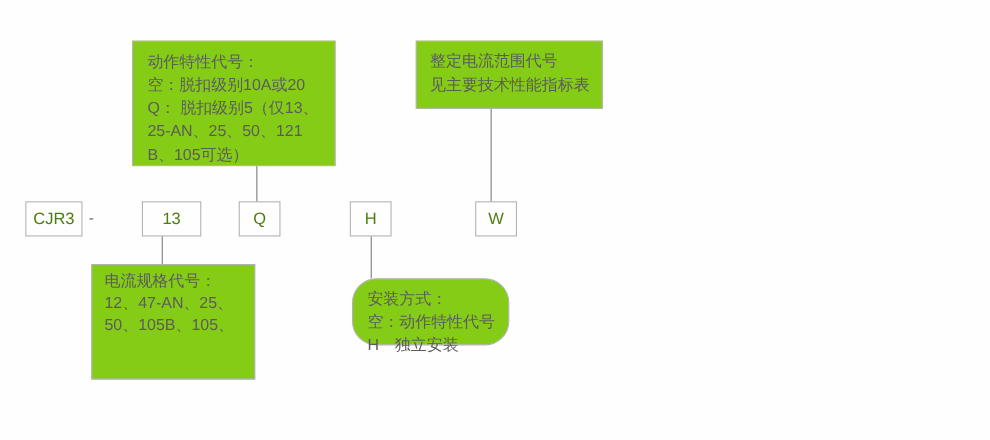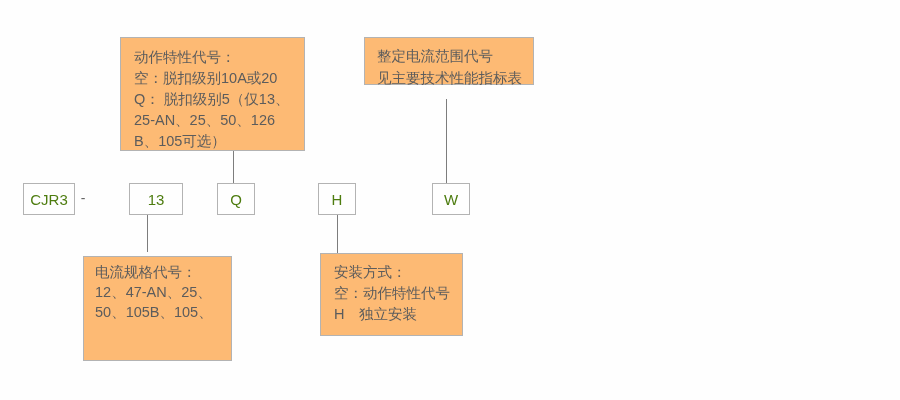--- a/index.html
+++ b/index.html
@@ -9,28 +9,28 @@
     width: 900px;
     height: 400px;
     background: #fefefe;
     font-family: "Liberation Sans", "DejaVu Sans", sans-serif;
     color: #5c5c5c;
     overflow: hidden;
   }
   .callout {
     position: absolute;
     border: 1px solid #b3b3b3;
-    background: #fdba74;
+    background: #84cc16;
     font-size: 14.5px;
   }
   .callout .ln { white-space: pre; }
   .callout-action   { left: 120px; top: 37px;  width: 185px; height: 114px; padding: 9px 0 0 13px;  line-height: 21px; }
-  .callout-setting  { left: 364px; top: 37px;  width: 170px; height: 48px;  padding: 7px 0 0 12px;  line-height: 22px; }
-  .callout-current  { left: 83px;  top: 256px; width: 149px; height: 105px; padding: 5px 0 0 11px;  line-height: 20px; }
-  .callout-mounting { left: 320px; top: 253px; width: 143px; height: 83px;  padding: 8px 0 0 13px;  line-height: 21px; }
+  .callout-setting  { left: 378px; top: 37px;  width: 170px; height: 62px;  padding: 7px 0 0 12px;  line-height: 22px; }
+  .callout-current  { left: 83px;  top: 240px; width: 149px; height: 105px; padding: 5px 0 0 11px;  line-height: 20px; }
+  .callout-mounting { left: 320px; top: 253px; width: 143px; height: 61px;  padding: 8px 0 0 13px;  line-height: 21px; border-radius: 22px; }
   .codebox {
     position: absolute;
     top: 183px;
     height: 32px;
     border: 1px solid #b3b3b3;
     background: #fefefe;
     display: flex;
     align-items: center;
     justify-content: center;
     font-size: 15px;
@@ -64,21 +64,21 @@
 </style>
 </head>
 <body>
 
 <div class="canvas">
 
   <div class="callout callout-action">
     <div class="ln">动作特性代号：</div>
     <div class="ln">空：脱扣级别10A或20</div>
     <div class="ln">Q： 脱扣级别5（仅13、</div>
-    <div class="ln">25-AN、25、50、126</div>
+    <div class="ln">25-AN、25、50、121</div>
     <div class="ln">B、105可选）</div>
   </div>
 
   <div class="callout callout-setting">
     <div class="ln">整定电流范围代号</div>
     <div class="ln">见主要技术性能指标表</div>
   </div>
 
   <div class="codebox codebox-prefix">CJR3</div>
   <div class="dash">-</div>

